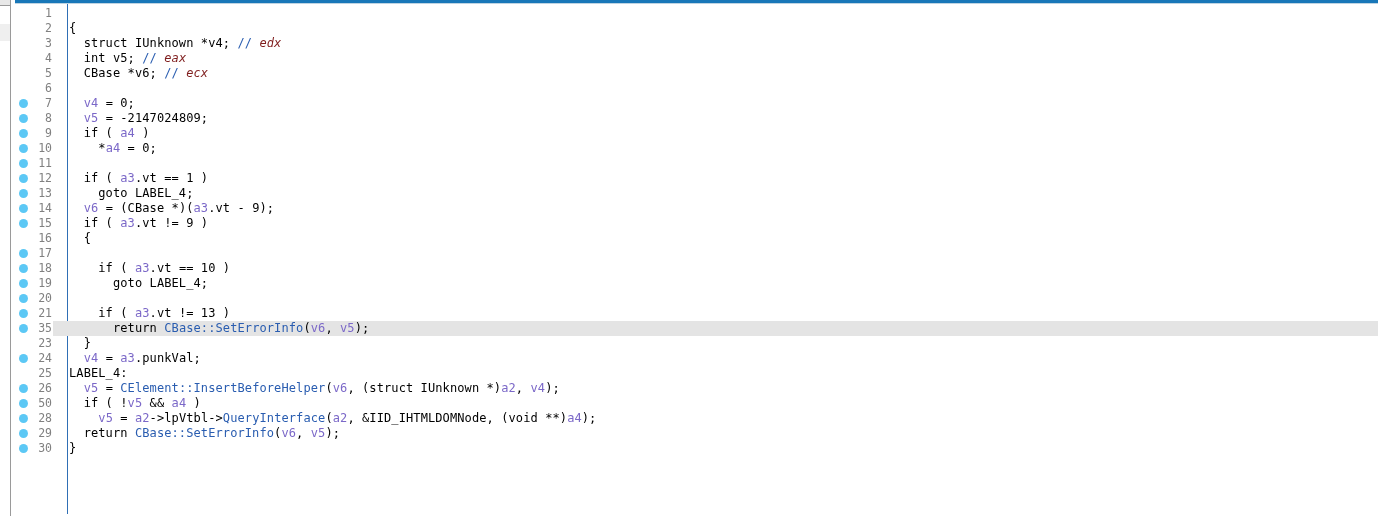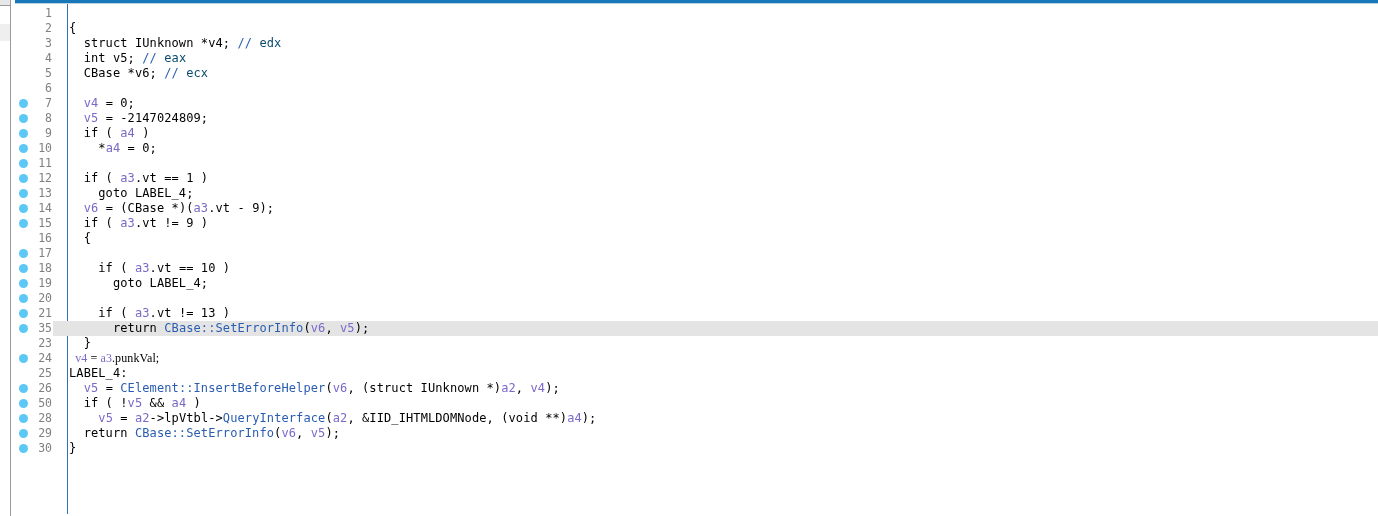--- a/index.html
+++ b/index.html
@@ -150,21 +150,21 @@
     white-space: pre;
     color: #000000;
     letter-spacing: 0.1px;
   }
 
   
   .t-plain  { color: #000000; }
   .t-fn     { color: #2a5db0; }
   .t-var    { color: #7b68c8; }
   .t-cmt    { color: #2a5db0; }
-  .t-reg    { color: #0c4a6e; }
+  .t-reg    { color: #7f1d1d; font-style: italic; }
 </style>
 </head>
 <body>
 
 <div id="app">
 
   <div class="left-rail">
     <div class="left-rail-top-seg"></div>
     <div class="left-rail-tab"></div>
   </div>
@@ -244,21 +244,21 @@
         <div class="code-line" style="top: 182px;"><span class="t-plain">    goto LABEL_4;</span></div>
         <div class="code-line" style="top: 197px;"><span class="t-plain">  </span><span class="t-var">v6</span><span class="t-plain"> = (CBase *)(</span><span class="t-var">a3</span><span class="t-plain">.vt - 9);</span></div>
         <div class="code-line" style="top: 212px;"><span class="t-plain">  if ( </span><span class="t-var">a3</span><span class="t-plain">.vt != 9 )</span></div>
         <div class="code-line" style="top: 227px;"><span class="t-plain">  {</span></div>
         <div class="code-line" style="top: 257px;"><span class="t-plain">    if ( </span><span class="t-var">a3</span><span class="t-plain">.vt == 10 )</span></div>
         <div class="code-line" style="top: 272px;"><span class="t-plain">      goto LABEL_4;</span></div>
         <div class="code-line" style="top: 302px;"><span class="t-plain">    if ( </span><span class="t-var">a3</span><span class="t-plain">.vt != 13 )</span></div>
         <div class="hl-band" style="top: 317px; background: rgb(228, 228, 228);"></div>
         <div class="code-line" style="top: 317px;"><span class="t-plain">      return </span><span class="t-fn">CBase::SetErrorInfo</span><span class="t-plain">(</span><span class="t-var">v6</span><span class="t-plain">, </span><span class="t-var">v5</span><span class="t-plain">);</span></div>
         <div class="code-line" style="top: 332px;"><span class="t-plain">  }</span></div>
-        <div class="code-line" style="top: 347px; font-family: Liberation Serif, serif;"><span class="t-plain">  </span><span class="t-var">v4</span><span class="t-plain"> = </span><span class="t-var">a3</span><span class="t-plain">.punkVal;</span></div>
+        <div class="code-line" style="top: 347px;"><span class="t-plain">  </span><span class="t-var">v4</span><span class="t-plain"> = </span><span class="t-var">a3</span><span class="t-plain">.punkVal;</span></div>
         <div class="code-line" style="top: 362px;"><span class="t-plain">LABEL_4:</span></div>
         <div class="code-line" style="top: 377px;"><span class="t-plain">  </span><span class="t-var">v5</span><span class="t-plain"> = </span><span class="t-fn">CElement::InsertBeforeHelper</span><span class="t-plain">(</span><span class="t-var">v6</span><span class="t-plain">, (struct IUnknown *)</span><span class="t-var">a2</span><span class="t-plain">, </span><span class="t-var">v4</span><span class="t-plain">);</span></div>
         <div class="code-line" style="top: 392px;"><span class="t-plain">  if ( !</span><span class="t-var">v5</span><span class="t-plain"> &amp;&amp; </span><span class="t-var">a4</span><span class="t-plain"> )</span></div>
         <div class="code-line" style="top: 407px;"><span class="t-plain">    </span><span class="t-var">v5</span><span class="t-plain"> = </span><span class="t-var">a2</span><span class="t-plain">-&gt;lpVtbl-&gt;</span><span class="t-fn">QueryInterface</span><span class="t-plain">(</span><span class="t-var">a2</span><span class="t-plain">, &amp;IID_IHTMLDOMNode, (void **)</span><span class="t-var">a4</span><span class="t-plain">);</span></div>
         <div class="code-line" style="top: 422px;"><span class="t-plain">  return </span><span class="t-fn">CBase::SetErrorInfo</span><span class="t-plain">(</span><span class="t-var">v6</span><span class="t-plain">, </span><span class="t-var">v5</span><span class="t-plain">);</span></div>
         <div class="code-line" style="top: 437px;"><span class="t-plain">}</span></div>
       </div>
   </div>
 
 </div>

